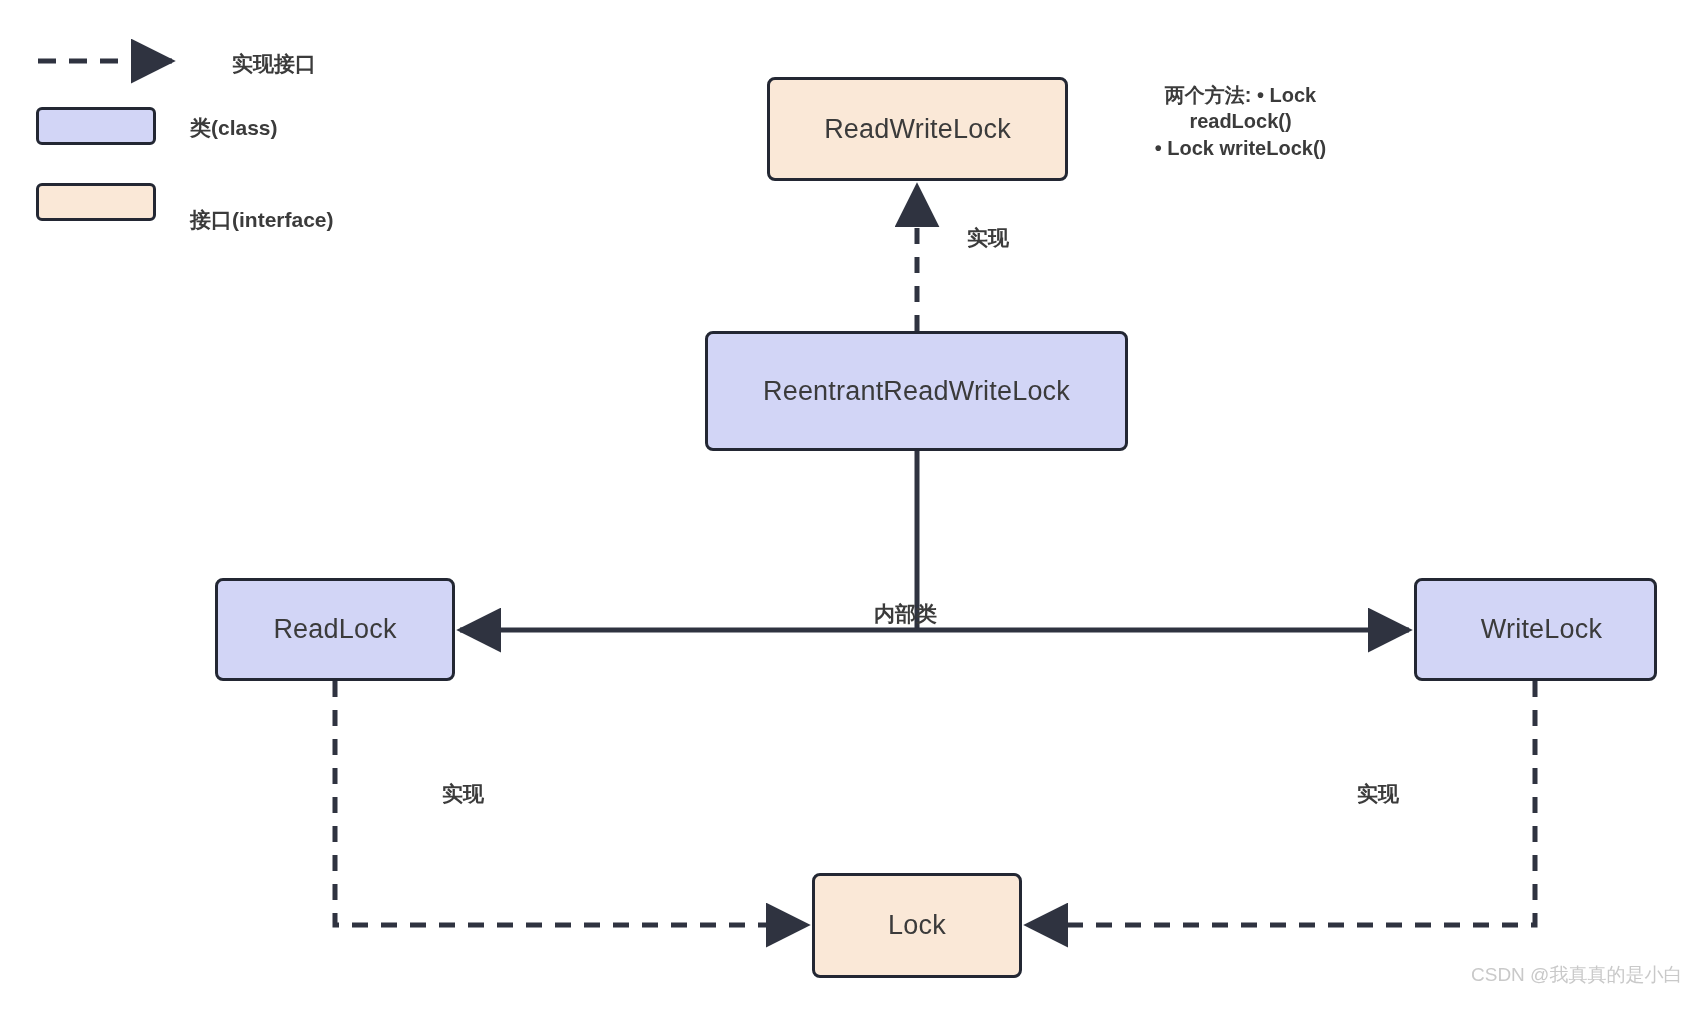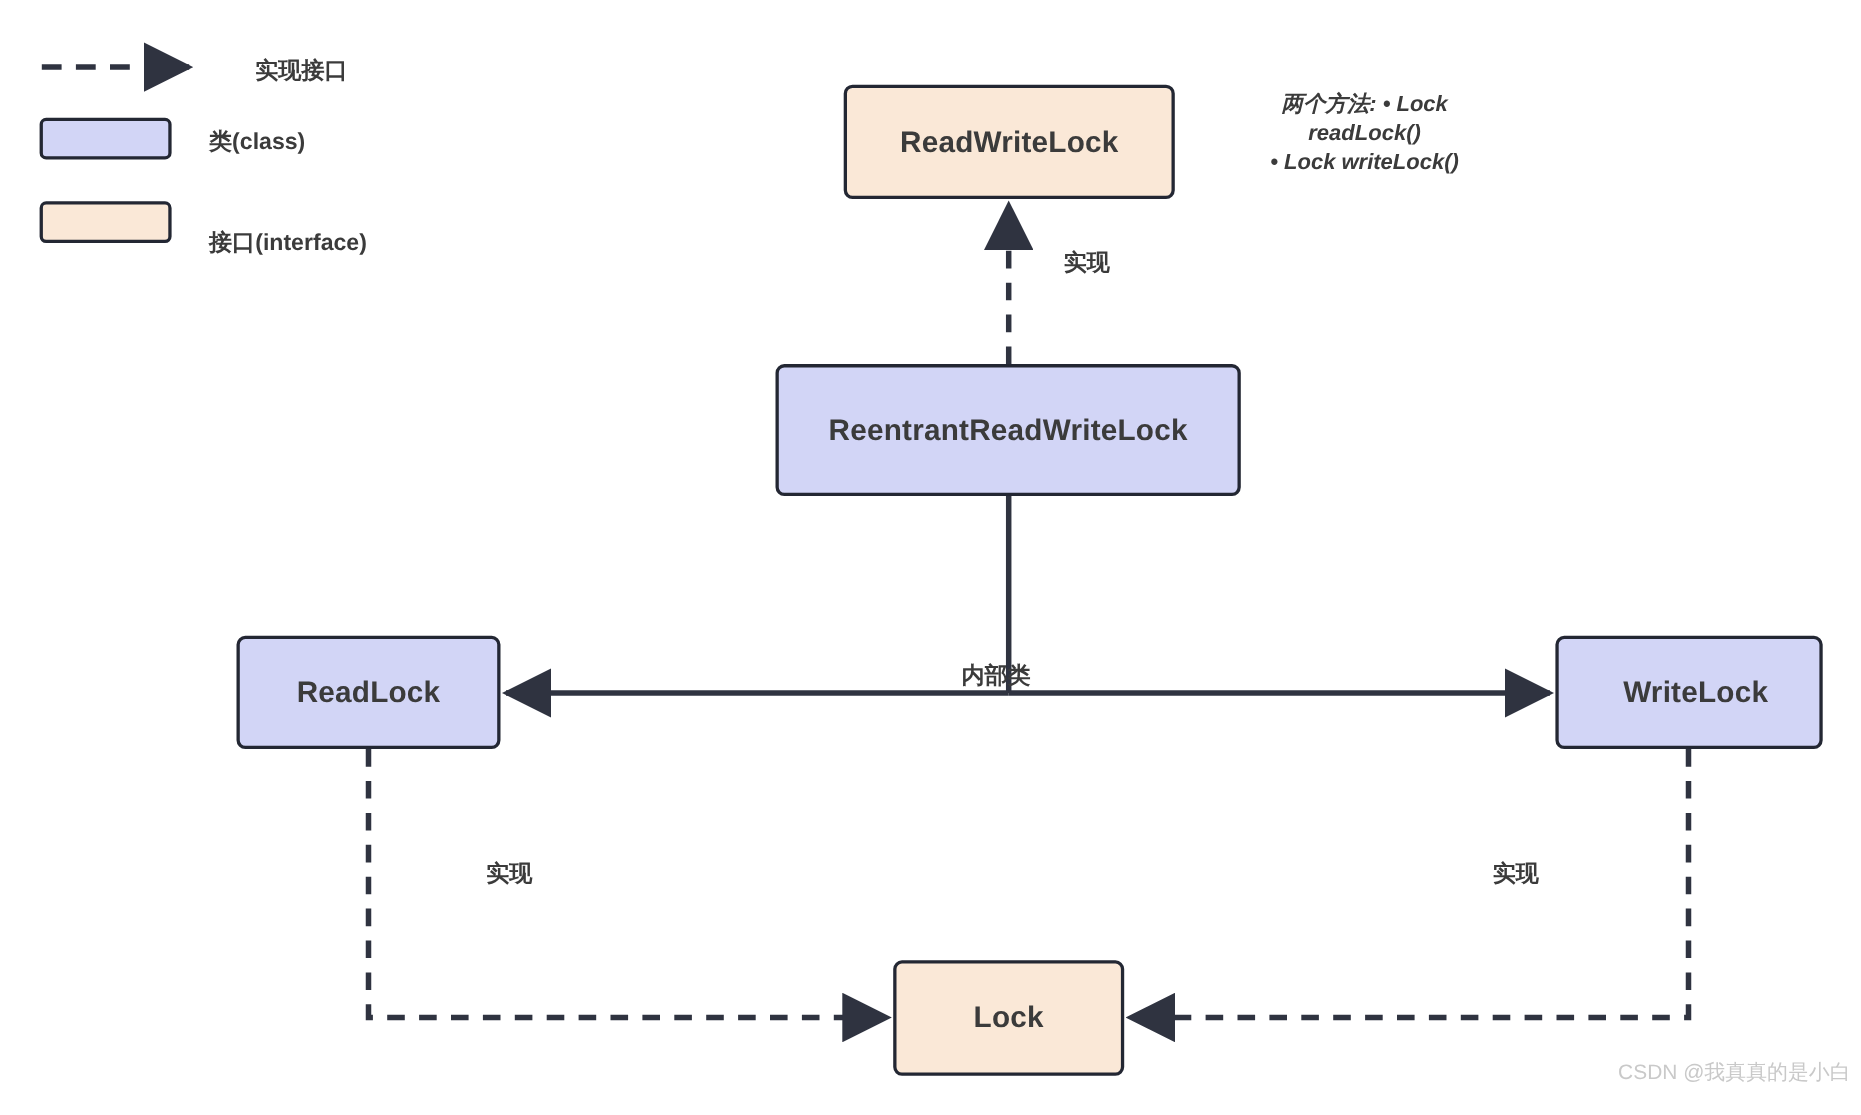--- a/index.html
+++ b/index.html
@@ -25,21 +25,21 @@
     height: 1014px;
   }
   .node {
     position: absolute;
     box-sizing: border-box;
     border: 3px solid #232733;
     border-radius: 8px;
     display: flex;
     align-items: center;
     justify-content: center;
-    font-weight: bold;
+    font-weight: normal;
     color: #3b3b3b;
     letter-spacing: 0.2px;
   }
   .node.class-node {
     background: #d2d5f6;
   }
   .node.iface-node {
     background: #fae8d7;
   }
   .edge-label {
@@ -136,19 +136,19 @@
   <div class="node iface-node" style="left:812px; top:873px; width:210px; height:105px; font-size:27px;">Lock</div>
 
   <div class="edge-label" style="left:967px; top:224px;">实现</div>
 
   <div class="edge-label" style="left:874px; top:600px;">内部类</div>
 
   <div class="edge-label" style="left:442px; top:780px;">实现</div>
 
   <div class="edge-label" style="left:1357px; top:780px;">实现</div>
 
-  <div class="note" style="left:1118px; top:82px; width:245px;font-style:italic;">两个方法: • Lock
+  <div class="note" style="left:1118px; top:82px; width:245px;">两个方法: • Lock
 readLock()
 • Lock writeLock()</div>
 
   <div class="watermark" style="left:1471px; top:962px;">CSDN @我真真的是小白</div>
 
 </div>
 
 </body></html>

